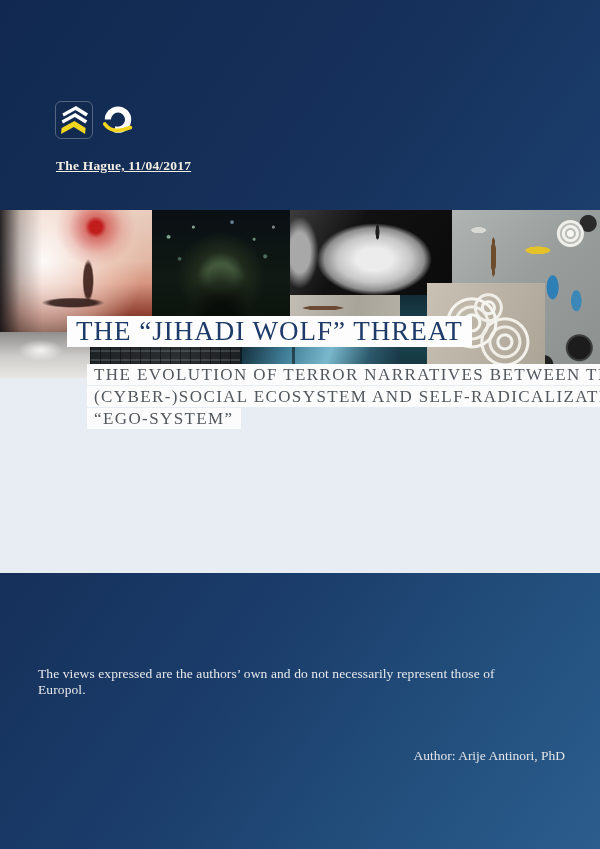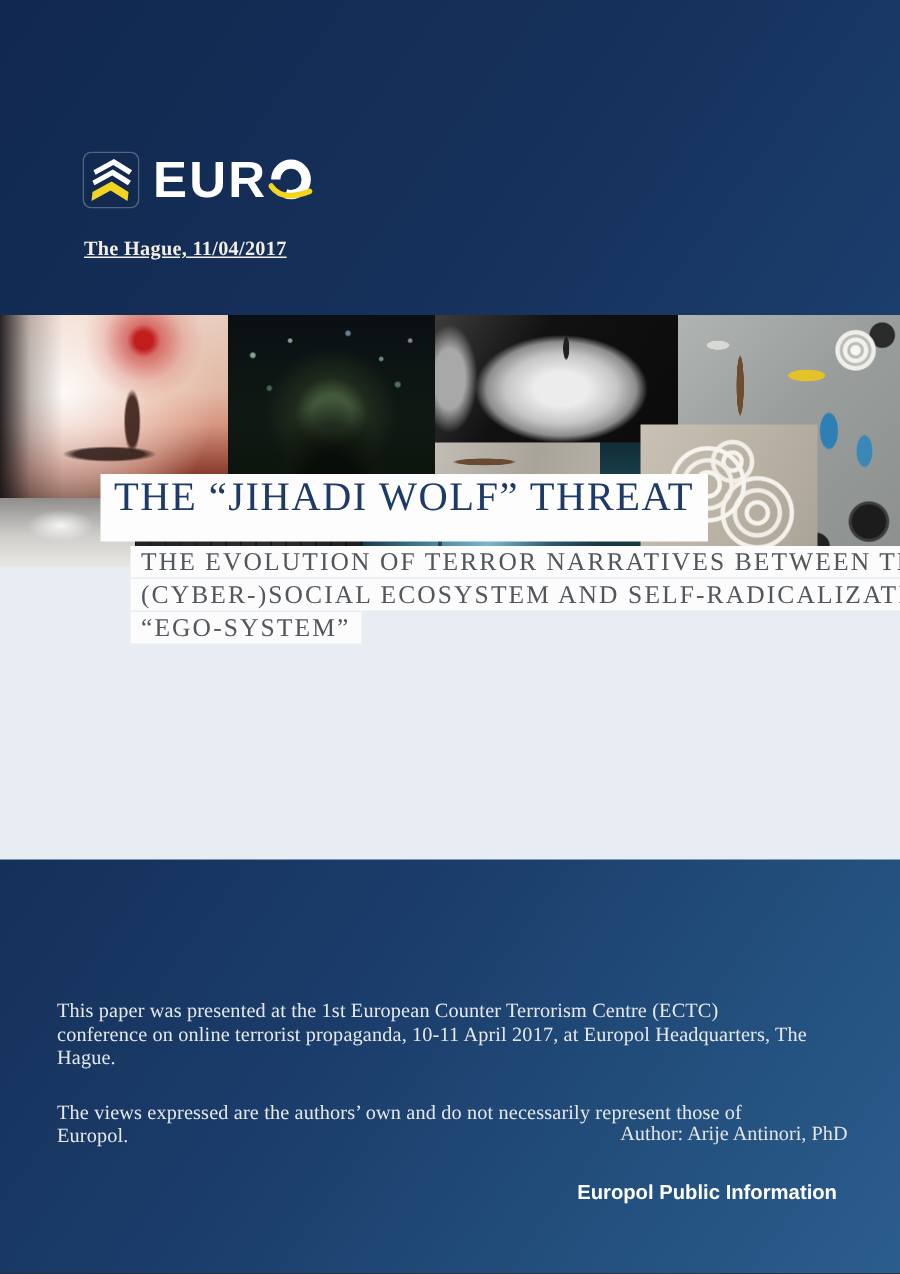--- a/index.html
+++ b/index.html
@@ -81,21 +81,21 @@
   .t-monitor{left:400px;top:85px;width:27px;height:83px;
     background:linear-gradient(to bottom,#122c36,#1d4a56 45%,#123039);}
   .t-rope{left:427px;top:73px;width:118px;height:95px;
     background:
       radial-gradient(circle at 38% 42%,rgba(0,0,0,0) 0 6px,#f6f5f0 7px 9px,rgba(0,0,0,0) 10px 14px,#f1efe8 15px 17px,rgba(0,0,0,0) 18px 22px,#f6f4ee 23px 25px,rgba(0,0,0,0) 26px),
       radial-gradient(circle at 66% 62%,rgba(0,0,0,0) 0 5px,#f4f2ec 6px 8px,rgba(0,0,0,0) 9px 13px,#efede6 14px 16px,rgba(0,0,0,0) 17px 21px,#f3f1ea 22px 24px,rgba(0,0,0,0) 25px),
       radial-gradient(circle at 52% 26%,rgba(0,0,0,0) 0 4px,#f5f3ed 5px 7px,rgba(0,0,0,0) 8px 11px,#f0eee7 12px 14px,rgba(0,0,0,0) 15px),
       linear-gradient(115deg,#c9c2b4,#b7b0a2 60%,#a9a396);}
   
   .title-row{position:absolute;left:67px;top:316px;display:flex;z-index:6;}
-  .title-box{background:#fdfdfd;height:45px;line-height:31px;padding:0 9px;
+  .title-box{background:#fdfdfd;height:31px;line-height:31px;padding:0 9px;
     font-size:27px;font-weight:500;color:#1d3a68;letter-spacing:1px;white-space:nowrap;}
   .subtitle-block{position:absolute;left:87px;top:364px;z-index:6;}
   .subtitle-line{display:table;background:#fcfcfc;color:#52575d;
     font-size:17px;line-height:17px;padding:2px 7px;letter-spacing:1.4px;
     margin-bottom:1px;white-space:nowrap;font-weight:500;}
   
   .panel{position:absolute;left:0;top:378px;width:600px;height:195px;background:#e7edf3;}
   
   .notes{position:absolute;left:38px;top:666px;width:504px;color:#e7e9ec;
     font-size:13.5px;line-height:15.5px;letter-spacing:.1px;}
@@ -113,21 +113,20 @@
   <div class="logo">
     <svg class="logo-flag" viewBox="0 0 38 38" xmlns="http://www.w3.org/2000/svg">
       <rect x="0.5" y="0.5" width="37" height="37" rx="5.5" fill="#122a50" stroke="rgba(255,255,255,0.28)"></rect>
       <g transform="skewX(-6) translate(2.5,0)">
         <path d="M7 14 L19 7 L31 14" fill="none" stroke="#ffffff" stroke-width="3.4"></path>
         <path d="M7 21 L19 14 L31 21" fill="none" stroke="#ffffff" stroke-width="3.4"></path>
         <path d="M7 33 L7 27 L19 20 L31 27 L31 33 L19 26 Z" fill="#f2d51f"></path>
       </g>
     </svg>
     <div class="logo-text">
-      <span>EUR</span>
       <svg class="logo-o" viewBox="0 0 34 36" xmlns="http://www.w3.org/2000/svg">
         <circle cx="17" cy="17" r="11.5" fill="none" stroke="#ffffff" stroke-width="7" stroke-dasharray="58 14.3" transform="rotate(180 17 17)"></circle>
         <path d="M2,22 Q10,34 31,26" fill="none" stroke="#f2d51f" stroke-width="4.2" stroke-linecap="round"></path>
       </svg>
     </div>
   </div>
 
   <div class="date-line">The Hague, 11/04/2017</div>
 
   <div class="strip">
@@ -149,21 +148,19 @@
     <div class="title-box">THE “JIHADI WOLF” THREAT</div>
   </div>
 
   <div class="subtitle-block">
     <div class="subtitle-line">THE EVOLUTION OF TERROR NARRATIVES BETWEEN THE</div>
     <div class="subtitle-line">(CYBER-)SOCIAL ECOSYSTEM AND SELF-RADICALIZATION</div>
     <div class="subtitle-line">“EGO-SYSTEM”</div>
   </div>
 
   <div class="notes">
-    <p>This paper was presented at the 1st European Counter Terrorism Centre (ECTC) conference on online terrorist propaganda, 10-11 April 2017, at Europol Headquarters, The Hague.</p>
     <p>The views expressed are the authors’ own and do not necessarily represent those of Europol.</p>
   </div>
 
   <div class="author-line">Author: Arije Antinori, PhD</div>
 
-  <div class="footer-label">Europol Public Information</div>
 
 </div>
 
 </body></html>

